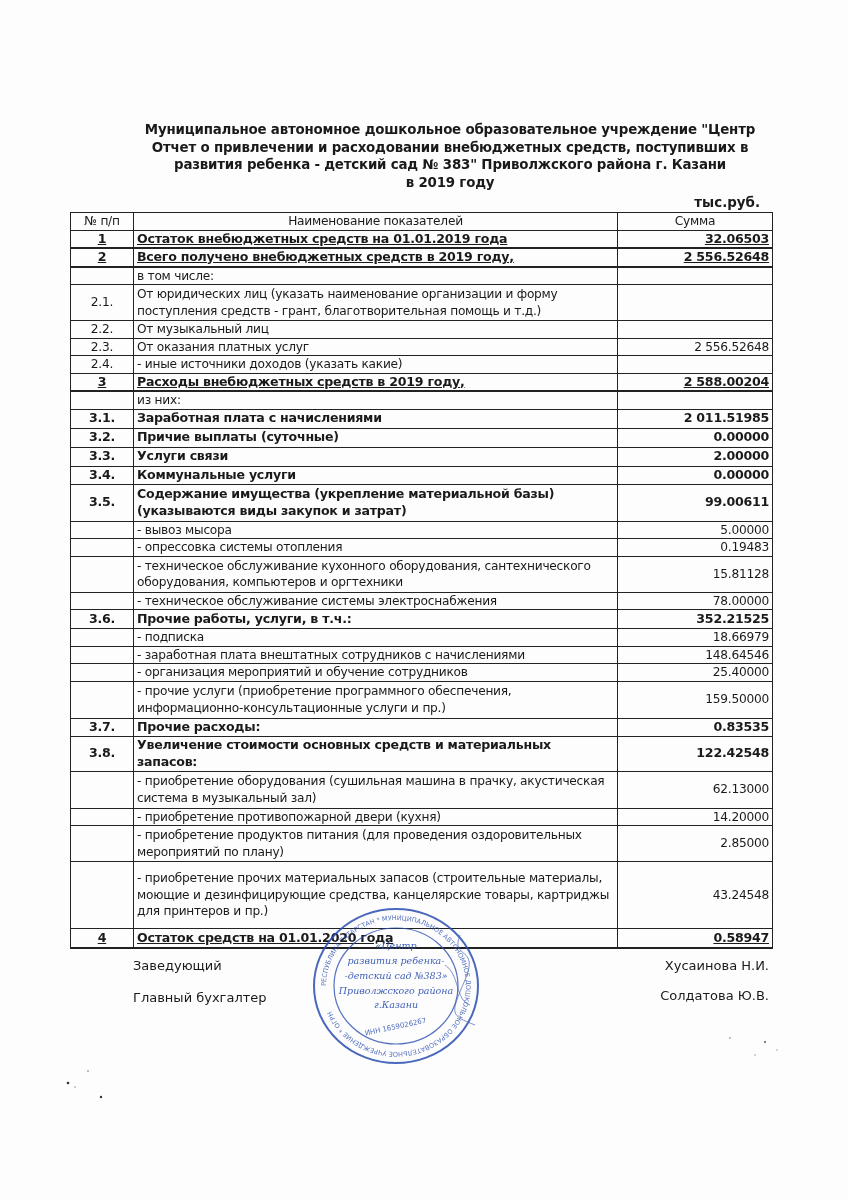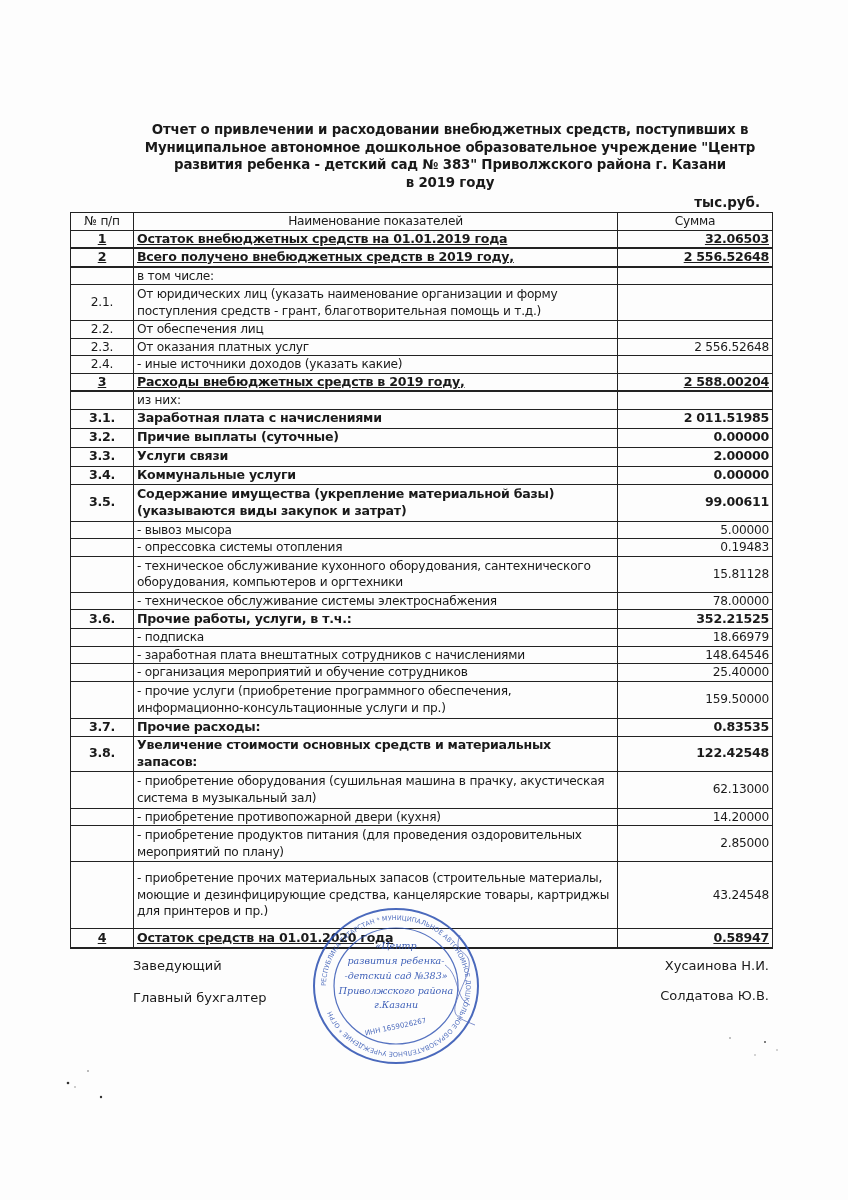--- a/index.html
+++ b/index.html
@@ -19,22 +19,22 @@
   .sig { position: absolute; font-size: 13px; }
   .stamp { position: absolute; left: 310px; top: 905px; width: 172px; height: 162px; }
   .dots { position: absolute; }
 </style>
 </head>
 <body>
 
 <div class="page">
 
   <div class="title">
+    <div>Муниципальное автономное дошкольное образовательное учреждение "Центр</div>
     <div>Отчет о привлечении и расходовании внебюджетных средств, поступивших в</div>
-    <div>Муниципальное автономное дошкольное образовательное учреждение "Центр</div>
     <div>развития ребенка - детский сад № 383" Приволжского района г. Казани</div>
     <div>в 2019 году</div>
   </div>
 
   <div class="units">тыс.руб.</div>
 
   <table class="rep">
     <colgroup>
         <col class="c1">
         <col class="c2">
@@ -61,21 +61,21 @@
           <td class=""><span class="t">в том числе:</span></td>
           <td class="sum"><span class="t"></span></td>
         </tr>
         <tr style="height: 36px;">
           <td class="num"><span class="t">2.1.</span></td>
           <td class=""><span class="t">От юридических лиц (указать наименование организации и форму поступления средств - грант, благотворительная помощь и т.д.)</span></td>
           <td class="sum"><span class="t"></span></td>
         </tr>
         <tr style="height: 17px;">
           <td class="num"><span class="t">2.2.</span></td>
-          <td class=""><span class="t">От обеспечения лиц</span></td>
+          <td class=""><span class="t">От музыкальный лиц</span></td>
           <td class="sum"><span class="t"></span></td>
         </tr>
         <tr style="height: 17px;">
           <td class="num"><span class="t">2.3.</span></td>
           <td class=""><span class="t">От оказания платных услуг</span></td>
           <td class="sum"><span class="t">2 556.52648</span></td>
         </tr>
         <tr style="height: 17px;">
           <td class="num"><span class="t">2.4.</span></td>
           <td class=""><span class="t">- иные источники доходов (указать какие)</span></td>

